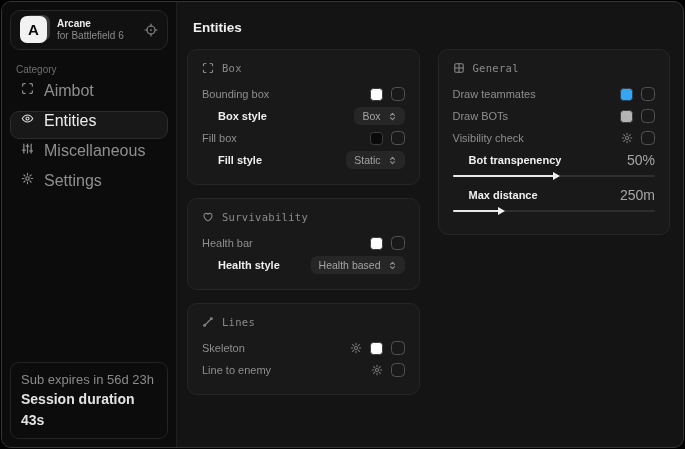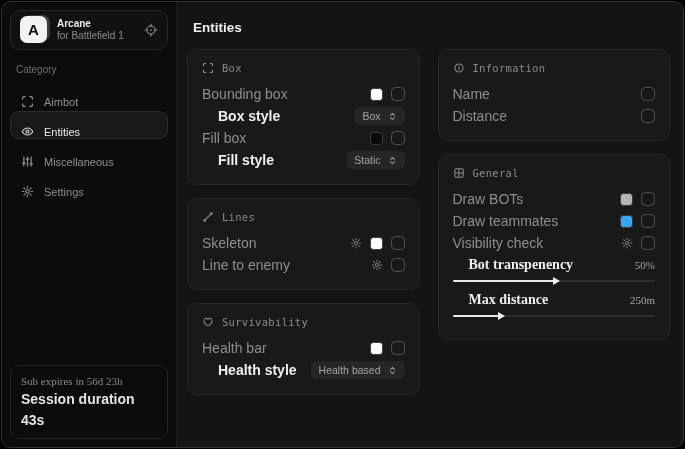--- a/index.html
+++ b/index.html
@@ -24,86 +24,86 @@
   .logo {
     position:absolute; left:0; top:0; width:27px; height:27px; border-radius:7px; background:#f2f2f2;
     color:#0a0a0a; font-weight:bold; font-size:15px; display:flex; align-items:center; justify-content:center;
   }
   .brand-text { flex:1; line-height:1.25; }
   .brand-name { color:#ededed; font-size:10px; font-weight:bold; }
   .brand-sub { color:#8a8a8a; font-size:10px; }
   .brand-action { color:#8a8a8a; display:flex; }
   .cat-label { color:#6f6f6f; font-size:10px; margin:14px 6px 4px; }
   .side-item {
-    display:flex; align-items:flex-end; gap:10px; height:28px; padding:0 10px;
-    color:#8f8f8f; font-size:11px; border-radius:9px; border:1px solid transparent; margin-top:2px;
+    display:flex; align-items:flex-start; gap:10px; height:28px; padding:0 10px;
+    color:#8f8f8f; font-size:16px; border-radius:9px; border:1px solid transparent; margin-top:2px;
     cursor:pointer;
   }
   .side-item .sicon { display:flex; color:#8f8f8f; }
   .side-item.active { background:#181818; border-color:#2c2c2c; color:#ededed; }
   .side-item.active .sicon { color:#dcdcdc; }
   .side-spacer { flex:1; }
   .side-footer {
     border:1px solid #242424; border-radius:9px; padding:7px 10px; line-height:1.5;
   }
-  .sf1 { font-family:Liberation Serif, serif; font-size:11px; color:#8a8a8a; }
+  .sf1 { font-family:Liberation Sans, sans-serif; font-size:13px; color:#8a8a8a; }
   .sf2 { font-size:14px; font-weight:bold; color:#e3e3e3; }
   
   .main { flex:1; padding:14px 13px 12px 10px; overflow:hidden; }
   .page-title { color:#f0f0f0; font-size:13.5px; font-weight:bold; margin:4px 0 14px 6px; }
   .cols { display:flex; gap:18px; align-items:flex-start; }
   .col { flex:1; display:flex; flex-direction:column; gap:13px; }
   .panel {
     background:#191919; border:1px solid #262626; border-radius:10px;
     padding:12px 14px 13px;
   }
   .panel-head {
     display:flex; align-items:center; gap:8px; margin-bottom:9px;
     color:#8b8b8b; font-family:"DejaVu Sans Mono","Liberation Mono",monospace; font-size:10.5px; letter-spacing:.3px;
   }
   .panel-head .picon { display:flex; color:#8b8b8b; }
   .row { display:flex; align-items:center; justify-content:space-between; height:22px; }
-  .rlabel { font-size:14px; color:#8e8e8e; }
+  .rlabel { font-size:11px; color:#8e8e8e; }
   .rlabel.strong { color:#efefef; font-weight:bold;padding-left:16px; }
   .rctrl { display:flex; align-items:center; gap:8px; }
   .gear { display:flex; color:#7d7d7d; }
   .swatch { width:13px; height:13px; border-radius:3.5px; border:1px solid #3c3c3c; }
   .checkbox {
     width:14px; height:14px; border-radius:4.5px; border:1.5px solid #525252; background:transparent;
   }
   .select {
     display:flex; align-items:center; gap:7px; background:#262626; border-radius:6px;
     padding:3px 8px; color:#a3a3a3; font-size:10.5px; cursor:pointer;
   }
   .select .uicon { display:flex; color:#8f8f8f; }
-  .slider-row { margin-top:2px; margin-bottom:0;font-family:Liberation Serif, serif; }
+  .slider-row { margin-top:2px; margin-bottom:0; }
   .slider-track { position:relative; height:2px; background:#2e2e2e; border-radius:2px; margin:6px 0 9px; }
   .slider-fill { position:absolute; left:0; top:0; height:2px; background:#e9e9e9; border-radius:2px; }
   .slider-fill::after {
     content:""; position:absolute; right:-6px; top:50%; transform:translateY(-50%);
     border-left:7px solid #f2f2f2; border-top:4px solid transparent; border-bottom:4px solid transparent;
   }
-  .rvalue { font-size:11px; color:#a6a6a6; }
+  .rvalue { font-size:14px; color:#a6a6a6; }
   svg { display:block; }
 </style>
 </head>
 <body>
 
 <div class="window">
 
   <div class="sidebar">
 
     <div class="brand">
       <div class="logo-wrap">
         <div class="logo-shadow"></div>
         <div class="logo">A</div>
       </div>
       <div class="brand-text">
         <div class="brand-name">Arcane</div>
-        <div class="brand-sub">for Battlefield 1</div>
+        <div class="brand-sub">for Battlefield 6</div>
       </div>
       <div class="brand-action">
         <svg width="14" height="14" viewBox="0 0 16 16" fill="none" stroke="currentColor" stroke-width="1.3" stroke-linecap="round">
           <circle cx="8" cy="8" r="4.6"></circle>
             <circle cx="8" cy="8" r="1" fill="currentColor" stroke="none"></circle>
           <path d="M8 1.2v2.4M8 12.4v2.4M1.2 8h2.4M12.4 8h2.4"></path>
         </svg>
       </div>
     </div>
 
@@ -198,20 +198,51 @@
             <span class="rctrl">
               <span class="swatch" style="background: rgb(10, 10, 10);"></span>
               <span class="checkbox"></span>
             </span>
           </div>
 
           <div class="row">
             <span class="rlabel strong">Fill style</span>
             <span class="select">
               <span>Static</span>
+              <span class="uicon">
+                <svg width="9" height="9" viewBox="0 0 16 16" fill="none" stroke="currentColor" stroke-width="2" stroke-linecap="round" stroke-linejoin="round">
+                    <path d="m4.5 6 3.5-3.5L11.5 6M4.5 10 8 13.5 11.5 10"></path>
+                  </svg>
+              </span>
+            </span>
+          </div>
+        </div>
+
+        <div class="panel">
+          <div class="panel-head">
+            <span class="picon">
+              <svg width="12" height="12" viewBox="0 0 16 16" fill="none" stroke="currentColor" stroke-width="1.4" stroke-linejoin="round">
+                <path d="M8 13.2S2.6 10 2.6 6.2a3 3 0 0 1 5.4-1.8 3 3 0 0 1 5.4 1.8C13.4 10 8 13.2 8 13.2Z"></path>
+              </svg>
+            </span>
+            <span>Survivability</span>
+          </div>
+
+          <div class="row">
+            <span class="rlabel">Health bar</span>
+            <span class="rctrl">
+              <span class="swatch" style="background: rgb(255, 255, 255);"></span>
+              <span class="checkbox"></span>
+            </span>
+          </div>
+
+          <div class="row">
+            <span class="rlabel strong">Health style</span>
+            <span class="select">
+              <span>Health based</span>
               <span class="uicon">
                 <svg width="9" height="9" viewBox="0 0 16 16" fill="none" stroke="currentColor" stroke-width="2" stroke-linecap="round" stroke-linejoin="round">
                     <path d="m4.5 6 3.5-3.5L11.5 6M4.5 10 8 13.5 11.5 10"></path>
                   </svg>
               </span>
             </span>
           </div>
         </div>
 
         <div class="panel">
@@ -247,105 +278,48 @@
                 <svg width="12" height="12" viewBox="0 0 16 16" fill="none" stroke="currentColor" stroke-width="1.4" stroke-linecap="round">
                   <circle cx="8" cy="8" r="2.1"></circle>
                   <path d="M8 1.6v2M8 12.4v2M1.6 8h2M12.4 8h2M3.5 3.5l1.4 1.4M11.1 11.1l1.4 1.4M12.5 3.5l-1.4 1.4M4.9 11.1l-1.4 1.4"></path>
                 </svg>
               </span>
               <span class="checkbox"></span>
             </span>
           </div>
         </div>
 
-        <div class="panel">
-          <div class="panel-head">
-            <span class="picon">
-              <svg width="12" height="12" viewBox="0 0 16 16" fill="none" stroke="currentColor" stroke-width="1.4" stroke-linejoin="round">
-                <path d="M8 13.2S2.6 10 2.6 6.2a3 3 0 0 1 5.4-1.8 3 3 0 0 1 5.4 1.8C13.4 10 8 13.2 8 13.2Z"></path>
-              </svg>
-            </span>
-            <span>Survivability</span>
-          </div>
-
-          <div class="row">
-            <span class="rlabel">Health bar</span>
-            <span class="rctrl">
-              <span class="swatch" style="background: rgb(255, 255, 255);"></span>
-              <span class="checkbox"></span>
-            </span>
-          </div>
-
-          <div class="row">
-            <span class="rlabel strong">Health style</span>
-            <span class="select">
-              <span>Health based</span>
-              <span class="uicon">
-                <svg width="9" height="9" viewBox="0 0 16 16" fill="none" stroke="currentColor" stroke-width="2" stroke-linecap="round" stroke-linejoin="round">
-                    <path d="m4.5 6 3.5-3.5L11.5 6M4.5 10 8 13.5 11.5 10"></path>
-                  </svg>
-              </span>
-            </span>
-          </div>
-        </div>
-
       </div>
 
       <div class="col">
 
-        <div class="panel">
-          <div class="panel-head">
-            <span class="picon">
-              <svg width="12" height="12" viewBox="0 0 16 16" fill="none" stroke="currentColor" stroke-width="1.4" stroke-linecap="round">
-                <circle cx="8" cy="8" r="5.4"></circle>
-                  <path d="M8 7.4v3.3"></path>
-                  <circle cx="8" cy="5.1" r="0.8" fill="currentColor" stroke="none"></circle>
-              </svg>
-            </span>
-            <span>Information</span>
-          </div>
-
-          <div class="row">
-            <span class="rlabel">Name</span>
-            <span class="rctrl">
-                <span class="checkbox"></span>
-              </span>
-          </div>
-
-          <div class="row">
-            <span class="rlabel">Distance</span>
-            <span class="rctrl">
-                <span class="checkbox"></span>
-              </span>
-          </div>
-        </div>
 
         <div class="panel">
           <div class="panel-head">
             <span class="picon">
               <svg width="12" height="12" viewBox="0 0 16 16" fill="none" stroke="currentColor" stroke-width="1.4" stroke-linecap="round">
                 <rect x="2.4" y="2.4" width="11.2" height="11.2" rx="1.6"></rect>
                   <path d="M2.4 8h11.2M8 2.4v11.2"></path>
               </svg>
             </span>
             <span>General</span>
           </div>
 
           <div class="row">
+            <span class="rlabel">Draw teammates</span>
+            <span class="rctrl">
+              <span class="swatch" style="background: rgb(56, 165, 240);"></span>
+              <span class="checkbox"></span>
+            </span>
+          </div>
+
+          <div class="row">
             <span class="rlabel">Draw BOTs</span>
             <span class="rctrl">
               <span class="swatch" style="background: rgb(180, 180, 180);"></span>
-              <span class="checkbox"></span>
-            </span>
-          </div>
-
-          <div class="row">
-            <span class="rlabel">Draw teammates</span>
-            <span class="rctrl">
-              <span class="swatch" style="background: rgb(56, 165, 240);"></span>
               <span class="checkbox"></span>
             </span>
           </div>
 
           <div class="row">
             <span class="rlabel">Visibility check</span>
             <span class="rctrl">
               <span class="gear">
                 <svg width="12" height="12" viewBox="0 0 16 16" fill="none" stroke="currentColor" stroke-width="1.4" stroke-linecap="round">
                   <circle cx="8" cy="8" r="2.1"></circle>

